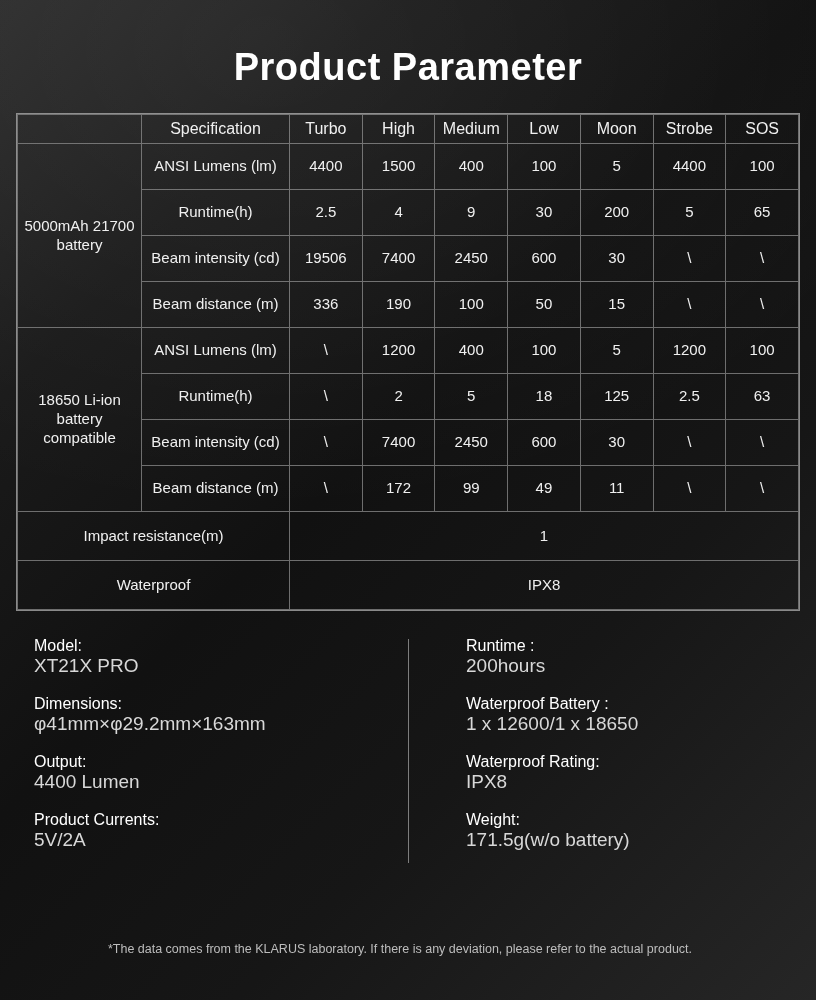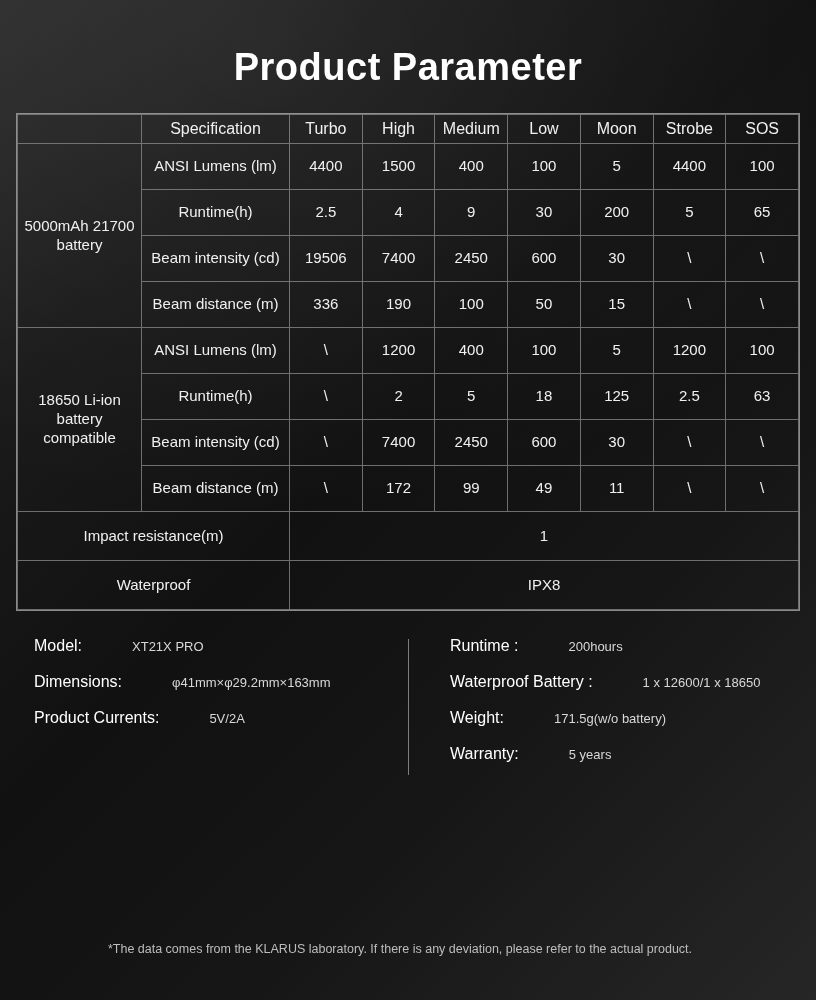--- a/index.html
+++ b/index.html
@@ -80,37 +80,37 @@
     left: 50%;
     top: 2px;
     bottom: 6px;
     width: 1px;
     background: #7d7d7d;
   }
   .col {
     width: 50%;
     padding-right: 18px;
   }
-  .col.right { padding-left: 42px; padding-right: 0; }
+  .col.right { padding-left: 58px; padding-right: 0; }
   .drow {
     display: flex;
-    align-items: center;
+    align-items: flex-start;
     margin-bottom: 18px;
     font-size: 15.5px;
     white-space: nowrap;
+    flex-direction: column;
   }
   .dlabel {
     color: #ffffff;
     font-size: 16px;
     margin-right: 6px;
   }
   .dvalue {
     color: #d8d8d8;
-    font-size: 13px;
-    margin-left: 44px;
+    font-size: 19px;
   }
   .footnote {
     position: absolute;
     left: 0; right: 16px;
     bottom: 44px;
     text-align: center;
     font-size: 12.5px;
     color: #bdbdbd;
   }
 </style>
@@ -249,39 +249,43 @@
     <div class="col left">
       <div class="drow">
         <span class="dlabel">Model:</span>
         <span class="dvalue">XT21X  PRO</span>
       </div>
       <div class="drow">
         <span class="dlabel">Dimensions:</span>
         <span class="dvalue">φ41mm×φ29.2mm×163mm</span>
       </div>
       <div class="drow">
+        <span class="dlabel">Output:</span>
+        <span class="dvalue">4400 Lumen</span>
+      </div>
+      <div class="drow">
         <span class="dlabel">Product Currents:</span>
         <span class="dvalue">5V/2A</span>
       </div>
     </div>
 
     <div class="col right">
       <div class="drow">
         <span class="dlabel">Runtime :</span>
         <span class="dvalue">200hours</span>
       </div>
       <div class="drow">
         <span class="dlabel">Waterproof Battery :</span>
         <span class="dvalue">1 x 12600/1 x 18650</span>
       </div>
       <div class="drow">
+        <span class="dlabel">Waterproof Rating:</span>
+        <span class="dvalue">IPX8</span>
+      </div>
+      <div class="drow">
         <span class="dlabel">Weight:</span>
         <span class="dvalue">171.5g(w/o battery)</span>
       </div>
-      <div class="drow">
-        <span class="dlabel">Warranty:</span>
-        <span class="dvalue">5 years</span>
-      </div>
     </div>
   </div>
 
   <div class="footnote">*The data comes from the KLARUS laboratory. If there is any deviation, please refer to the actual product.</div>
 </div>
 
 </body></html>

